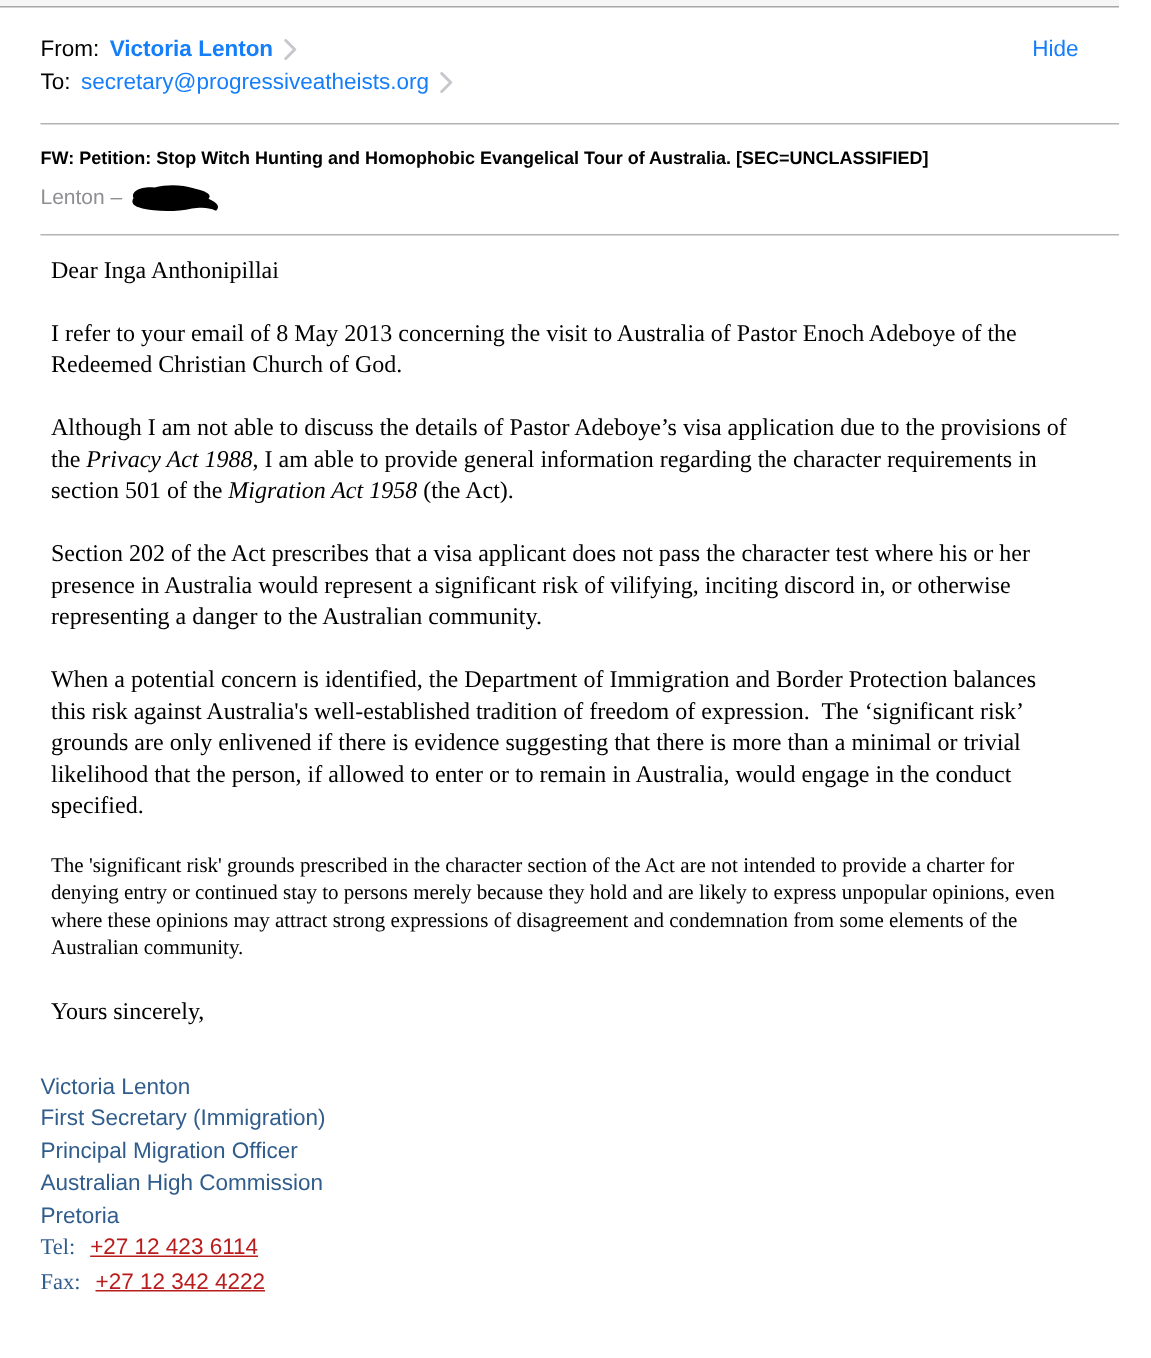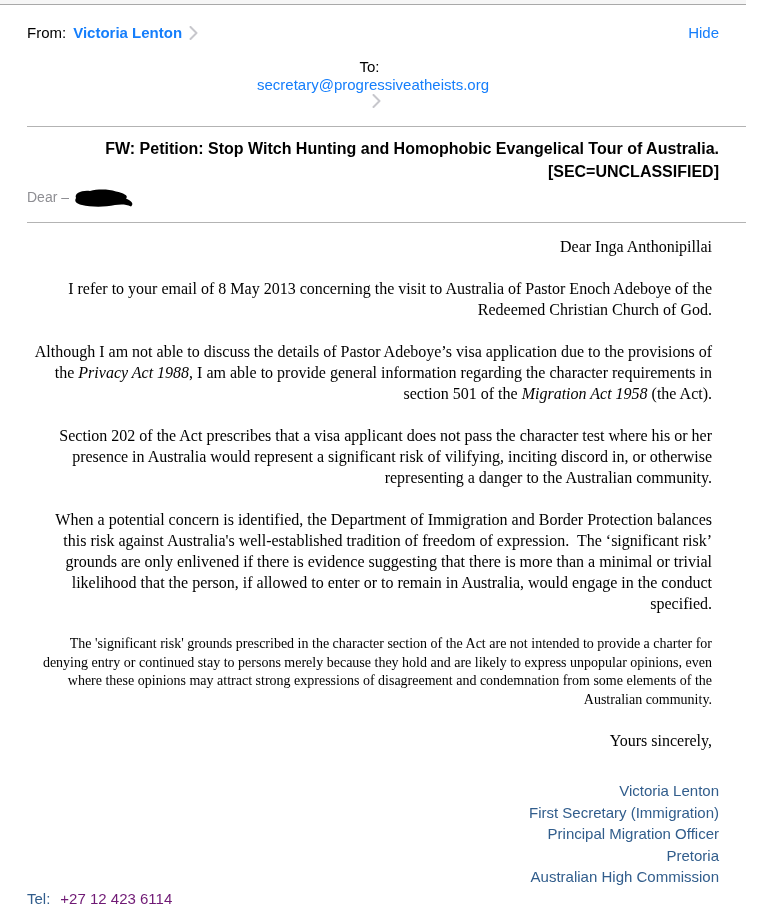--- a/index.html
+++ b/index.html
@@ -5,47 +5,46 @@
   html, body { margin: 0; padding: 0; background: #ffffff; }
   .page {
     position: relative;
     width: 746px;
     height: 905px;
     background: #ffffff;
     overflow: hidden;
     font-family: "Liberation Sans", "DejaVu Sans", sans-serif;
     color: #000;
     box-sizing: border-box;
-    text-align: right;
   }
   .top-strip {
     height: 4px;
     background: #f6f6f6;
     border-bottom: 1px solid #a9a9a9;
   }
   .hdr { padding: 0 27px; }
   .row { display: flex; align-items: center; font-size: 15px; line-height: 18px; }
   .from-row { margin-top: 19px; }
-  .to-row { margin-top: 16px; flex-direction: column; }
+  .to-row { margin-top: 4px; }
   .fld-label { color: #000; margin-right: 7px; }
   .link-blue { color: #157efb; text-decoration: none; cursor: pointer; }
   .from-name { font-weight: bold; }
   .chev { margin-left: 7px; display: inline-flex; align-items: center; }
   .hide-btn { margin-left: auto; }
   .divider {
     border: none;
     border-top: 1px solid #b3b3b3;
     margin: 0 0 0 27px;
     height: 0;
   }
   .div1 { margin-top: 18px; }
   .div2 { margin-top: 13px; }
   .subject-block { padding: 11px 27px 0; }
   .subject {
-    font-size: 16px;
+    font-size: 12px;
     font-weight: bold;
     line-height: 22.5px;
     color: #000;
     max-width: 700px;
   }
   .date-line { font-size: 14px; line-height: 17px; color: #3d3d3d; margin-top: 6px; }
   .mailbox-line {
     font-size: 14px; line-height: 17px; color: #8e8e93;
     margin-top: 3px; display: flex; align-items: center;
   }
@@ -64,23 +63,23 @@
   .closing { margin-bottom: 25px !important; }
   .signature {
     padding: 4px 27px 0;
     font-family: "Liberation Sans", "DejaVu Sans", sans-serif;
     font-size: 15px;
     line-height: 21.5px;
     color: #315d8c;
   }
   .sig-line { white-space: nowrap; }
   .contact-row { display: flex; align-items: baseline; }
-  .contact-label { margin-right: 10px; }
+  .contact-label { margin-right: 10px; font-family: Liberation Serif, serif; }
   .phone-link {
-    color: #701a75;
+    color: #b91c1c;
     text-decoration: underline;
     cursor: pointer;
   }
 </style>
 </head>
 <body>
 
 <div class="page">
 
   <div class="top-strip"></div>
@@ -105,21 +104,21 @@
           </svg>
       </span>
     </div>
   </div>
 
   <hr class="divider div1">
 
   <div class="subject-block">
     <div class="subject">FW: Petition: Stop Witch Hunting and Homophobic Evangelical Tour of Australia. [SEC=UNCLASSIFIED]</div>
     <div class="mailbox-line">
-      <span>Dear –</span>
+      <span>Lenton –</span>
       <svg class="redaction" width="64" height="21" viewBox="0 0 64 21">
         <path fill="#000000" d="M4,10 C2,5 10,2 18,3 C26,1 36,1 44,3.5 C51,5 57,7.5 54,10.5 C60,13 62,16 59,18.5 C53,15.5 47,16.5 43,17 C32,19.5 18,19 10,17 C4,15.5 2,13.5 4,10 Z"></path>
       </svg>
     </div>
   </div>
 
   <hr class="divider div2">
 
   <div class="email-body">
     <p>Dear Inga Anthonipillai</p>
@@ -128,22 +127,22 @@
     <p>Section 202 of the Act prescribes that a visa applicant does not pass the character test where his or her presence in Australia would represent a significant risk of vilifying, inciting discord in, or otherwise representing a danger to the Australian community.</p>
     <p>When a potential concern is identified, the Department of Immigration and Border Protection balances this risk against Australia's well-established tradition of freedom of expression.&nbsp; The ‘significant risk’ grounds are only enlivened if there is evidence suggesting that there is more than a minimal or trivial likelihood that the person, if allowed to enter or to remain in Australia, would engage in the conduct specified.</p>
     <p class="tight">The 'significant risk' grounds prescribed in the character section of the Act are not intended to provide a charter for denying entry or continued stay to persons merely because they hold and are likely to express unpopular opinions, even where these opinions may attract strong expressions of disagreement and condemnation from some elements of the Australian community.</p>
     <p class="closing">Yours sincerely,</p>
   </div>
 
   <div class="signature">
     <div class="sig-line">Victoria Lenton</div>
     <div class="sig-line">First Secretary (Immigration)</div>
     <div class="sig-line">Principal Migration Officer</div>
+    <div class="sig-line">Australian High Commission</div>
     <div class="sig-line">Pretoria</div>
-    <div class="sig-line">Australian High Commission</div>
     <div class="contact-row">
       <span class="contact-label">Tel:</span>
       <span class="phone-link">+27 12 423 6114</span>
     </div>
     <div class="contact-row">
       <span class="contact-label">Fax:</span>
       <span class="phone-link">+27 12 342 4222</span>
     </div>
   </div>
 

